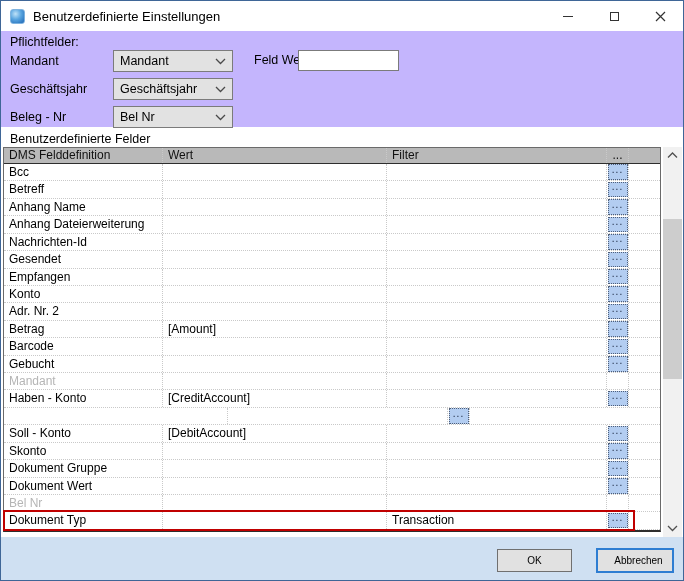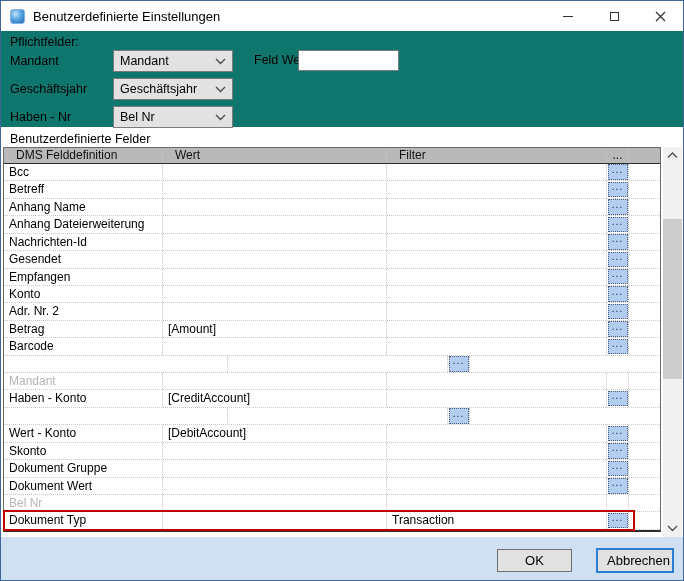--- a/index.html
+++ b/index.html
@@ -17,40 +17,40 @@
   .app-icon { margin-left: 9px; width: 15px; height: 15px; border-radius: 3px;
     background: radial-gradient(circle at 35% 30%, #bfe2f8 0%, #5aa6e0 45%, #1d66b4 100%);
     border: 1px solid #7fb3df; }
   .title { margin-left: 8px; font-size: 13px; color: #000; }
   .win-controls { margin-left: auto; display: flex; height: 100%; }
   .win-btn { width: 46px; height: 100%; display: flex; align-items: center; justify-content: center; cursor: default; }
   .min-glyph { width: 10px; height: 1px; background: #333; }
   .max-glyph { width: 9px; height: 9px; border: 1px solid #333; background: transparent; }
 
   
-  .top-panel { position: absolute; left: 0; top: 30px; width: 682px; height: 96px; background: #0f766e; }
+  .top-panel { position: absolute; left: 0; top: 30px; width: 682px; height: 96px; background: #c4b5fd; }
   .section-label { position: absolute; font-size: 12.5px; color: #000; }
   .lbl-pflicht { left: 9px; top: 4px; }
   .lbl-benutzer { left: 9px; top: 101px; }
   .field-row { position: absolute; left: 0; height: 22px; width: 100%; }
   .field-label { position: absolute; left: 9px; top: 4px; font-size: 12.5px; color: #000; }
   .combo { position: absolute; left: 112px; top: 0; width: 120px; height: 22px;
     background: #e2e2e2; border: 1px solid #7b7b7b; display: flex; align-items: center; }
   .combo-value { font-size: 12.5px; padding-left: 6px; color: #000; flex: 1; }
   .combo svg { margin-right: 6px; }
   .fw-label { position: absolute; left: 253px; top: 22px; font-size: 12.5px; text-align: right; }
   .fw-input { position: absolute; left: 297px; top: 19px; width: 101px; height: 21px;
     border: 1px solid #7b7b7b; background: #fff; font-size: 12px; padding: 0 4px;
     font-family: "Liberation Sans", sans-serif; }
 
   
   .grid { position: absolute; left: 2px; top: 146px; width: 658px; height: 385px;
     background: #fff; border: 1px solid #6a6a6a; border-bottom: 2px solid #2e2e2e; }
   .thead { display: flex; height: 16px; background: #b9b9b9; border-bottom: 1px solid #2e2e2e; }
-  .th { font-size: 12px; color: #111; padding-left: 12px; line-height: 15px;
+  .th { font-size: 12px; color: #111; padding-left: 5px; line-height: 15px;
     border-right: 1px solid #7e7e7e; overflow: hidden; white-space: nowrap; }
   .tbody { position: relative; }
   .trow { display: flex; height: 17.43px; border-bottom: 1px dotted #c9c9c9; position: relative; }
   .cell { font-size: 12px; color: #000; padding-left: 5px; line-height: 16.5px;
     overflow: hidden; white-space: nowrap; }
   .c-name { width: 159px; border-right: 1px dotted #c9c9c9; }
   .c-wert { width: 224px; border-right: 1px dotted #c9c9c9; }
   .c-filter { width: 220px; border-right: 1px dotted #c9c9c9; }
   .c-btn { width: 22px; border-right: 1px dotted #c9c9c9; padding: 0;
     display: flex; align-items: center; justify-content: center; }
@@ -68,21 +68,21 @@
   
   .vscroll { position: absolute; left: 662px; top: 146px; width: 19px; height: 390px; background: #f1f1f1; }
   .scroll-btn { position: absolute; left: 0; width: 19px; height: 17px; background: #f1f1f1;
     display: flex; align-items: center; justify-content: center; }
   .scroll-up { top: 0; } .scroll-down { bottom: 0; }
   .scroll-thumb { position: absolute; left: 0; top: 72px; width: 19px; height: 160px; background: #cdcdcd; }
 
   
   .footer { position: absolute; left: 0; top: 536px; width: 682px; height: 43px; background: #cfe0f2; }
   .btn { position: absolute; height: 23px; background: #e1e1e1; border: 1px solid #707070;
-    font-size: 13px; color: #000; font-family: "Liberation Sans", sans-serif; cursor: default; }
+    font-size: 10px; color: #000; font-family: "Liberation Sans", sans-serif; cursor: default; }
   .btn-ok { left: 496px; top: 12px; width: 75px; }
   .btn-cancel { left: 595px; top: 11px; width: 78px; height: 25px; border: 2px solid #2d7dd2; padding-left: 7px; }
 </style>
 </head>
 <body>
 
 <div class="dialog">
 
   <div class="titlebar">
     <div class="app-icon"></div>
@@ -119,21 +119,21 @@
       <div class="field-label">Geschäftsjahr</div>
       <div class="combo">
         <span class="combo-value">Geschäftsjahr</span>
         <svg width="11" height="7" viewBox="0 0 11 7">
           <path d="M1 1 L5.5 5.5 L10 1" stroke="#4a4a4a" stroke-width="1.3" fill="none"></path>
         </svg>
       </div>
     </div>
 
     <div class="field-row" style="top:75px">
-      <div class="field-label">Haben - Nr</div>
+      <div class="field-label">Beleg - Nr</div>
       <div class="combo">
         <span class="combo-value">Bel Nr</span>
         <svg width="11" height="7" viewBox="0 0 11 7">
           <path d="M1 1 L5.5 5.5 L10 1" stroke="#4a4a4a" stroke-width="1.3" fill="none"></path>
         </svg>
       </div>
     </div>
 
     <div class="fw-label">Feld Wert</div>
     <input class="fw-input" type="text" value="" style="">
@@ -254,20 +254,21 @@
     <div class="cell c-name">Barcode</div>
     <div class="cell c-wert"></div>
     <div class="cell c-filter"></div>
     <div class="cell c-btn">
       <button class="ellipsis">...</button>
     </div>
     <div class="cell c-rest"></div>
 
   </div>
         <div class="trow">
+    <div class="cell c-name">Gebucht</div>
     <div class="cell c-wert"></div>
     <div class="cell c-filter"></div>
     <div class="cell c-btn">
       <button class="ellipsis">...</button>
     </div>
     <div class="cell c-rest"></div>
 
   </div>
         <div class="trow disabled">
     <div class="cell c-name">Mandant</div>
@@ -292,21 +293,21 @@
         <div class="trow">
     <div class="cell c-wert"></div>
     <div class="cell c-filter"></div>
     <div class="cell c-btn">
       <button class="ellipsis">...</button>
     </div>
     <div class="cell c-rest"></div>
 
   </div>
         <div class="trow">
-    <div class="cell c-name">Wert - Konto</div>
+    <div class="cell c-name">Soll - Konto</div>
     <div class="cell c-wert">[DebitAccount]</div>
     <div class="cell c-filter"></div>
     <div class="cell c-btn">
       <button class="ellipsis">...</button>
     </div>
     <div class="cell c-rest"></div>
 
   </div>
         <div class="trow">
     <div class="cell c-name">Skonto</div>

